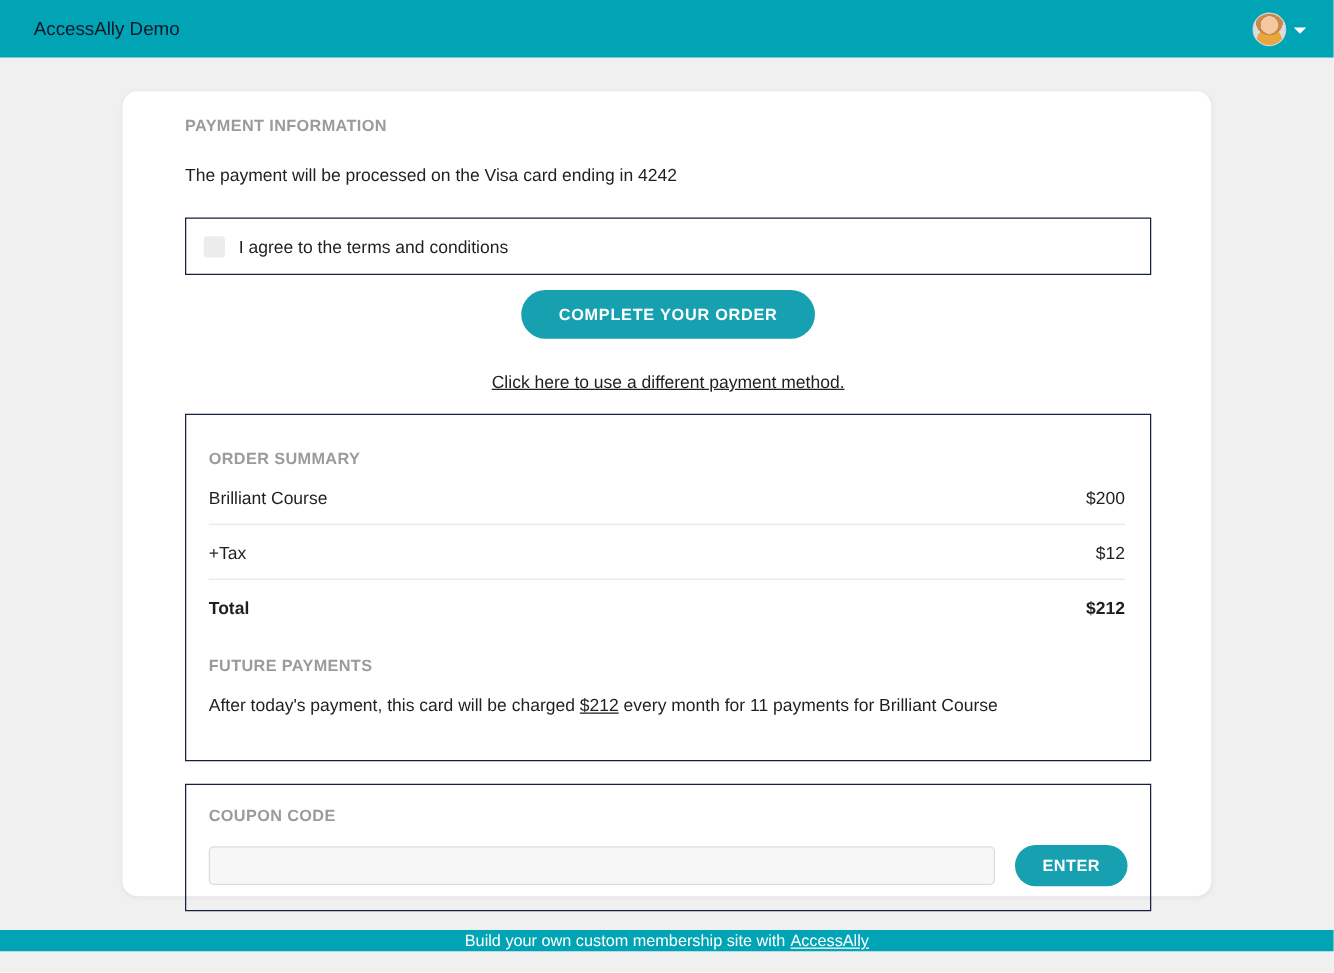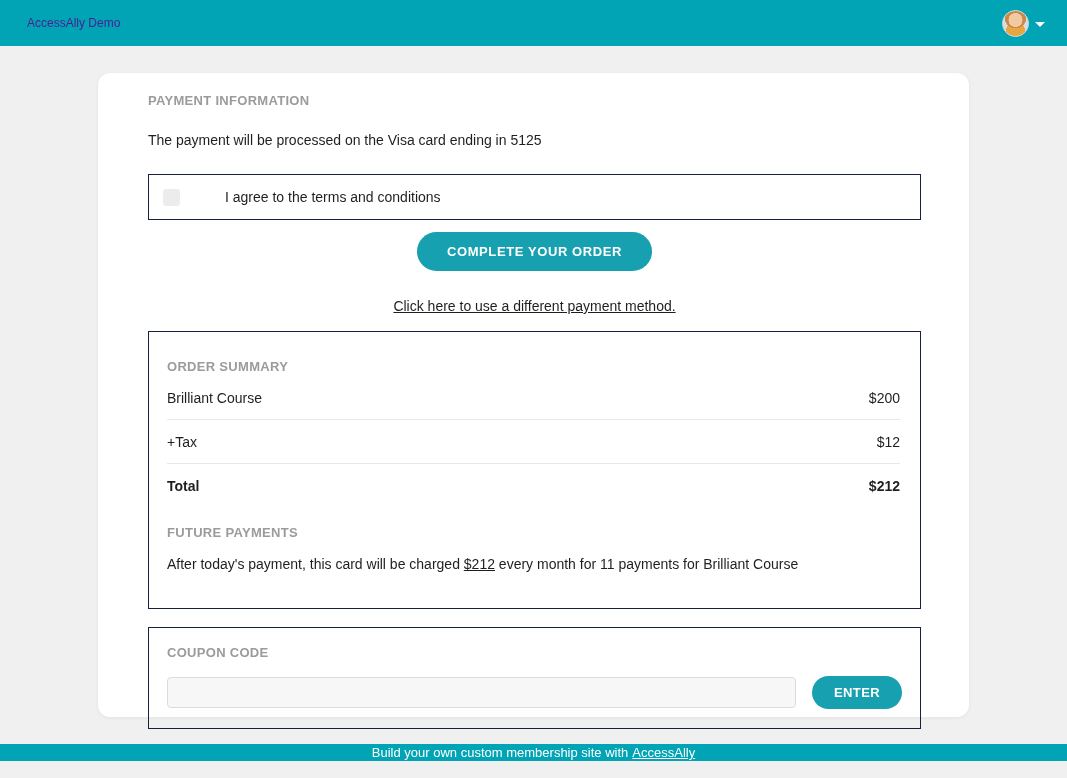--- a/index.html
+++ b/index.html
@@ -19,21 +19,21 @@
     color:var(--text);
     overflow:hidden;
   }
 
   
   .topbar{
     height:46px;background:var(--teal);
     display:flex;align-items:center;justify-content:space-between;
     padding:0 22px 0 27px;
   }
-  .topbar-title{color:#4c1d95;font-size:12px;}
+  .topbar-title{color:#0f172a;font-size:15px;}
   .topbar-right{display:flex;align-items:center;gap:6px;cursor:pointer;}
   .avatar{
     width:27px;height:27px;border-radius:50%;
     background:
       radial-gradient(circle at 50% 36%, #f2c9a0 0 34%, transparent 35%),
       radial-gradient(circle at 50% 26%, #c98a4b 0 48%, transparent 49%),
       radial-gradient(circle at 50% 85%, #e8a63f 0 40%, transparent 41%),
       #d9dde0;
     border:1px solid #cfd6d8;
   }
@@ -51,21 +51,21 @@
   }
   .section-heading{
     color:var(--gray-heading);font-size:13px;font-weight:bold;
     letter-spacing:0.3px;margin:0;
   }
   .pay-desc{font-size:14px;margin:24px 0 0 0;}
 
   .terms-box{
     margin-top:26px;height:46px;
     border:1px solid var(--box-border);
-    display:flex;align-items:center;padding-left:14px;gap:34px;
+    display:flex;align-items:center;padding-left:14px;
   }
   .checkbox{
     width:17px;height:17px;background:#ececec;border-radius:3px;
     margin-right:11px;flex:0 0 auto;cursor:pointer;
   }
   .terms-label{font-size:14px;}
 
   .button-row{text-align:center;margin-top:12px;}
   .btn{
     display:inline-block;background:var(--button-teal);color:#ffffff;
@@ -120,21 +120,21 @@
   <span class="topbar-title">AccessAlly Demo</span>
   <div class="topbar-right">
     <span class="avatar"></span>
     <span class="caret"></span>
   </div>
 </div>
 
 <div class="card">
 
   <h4 class="section-heading">PAYMENT INFORMATION</h4>
-  <p class="pay-desc">The payment will be processed on the Visa card ending in 5125</p>
+  <p class="pay-desc">The payment will be processed on the Visa card ending in 4242</p>
 
   <div class="terms-box">
     <span class="checkbox"></span>
     <span class="terms-label">I agree to the terms and conditions</span>
   </div>
 
   <div class="button-row">
     <button class="btn btn-complete">COMPLETE YOUR ORDER</button>
   </div>
 

